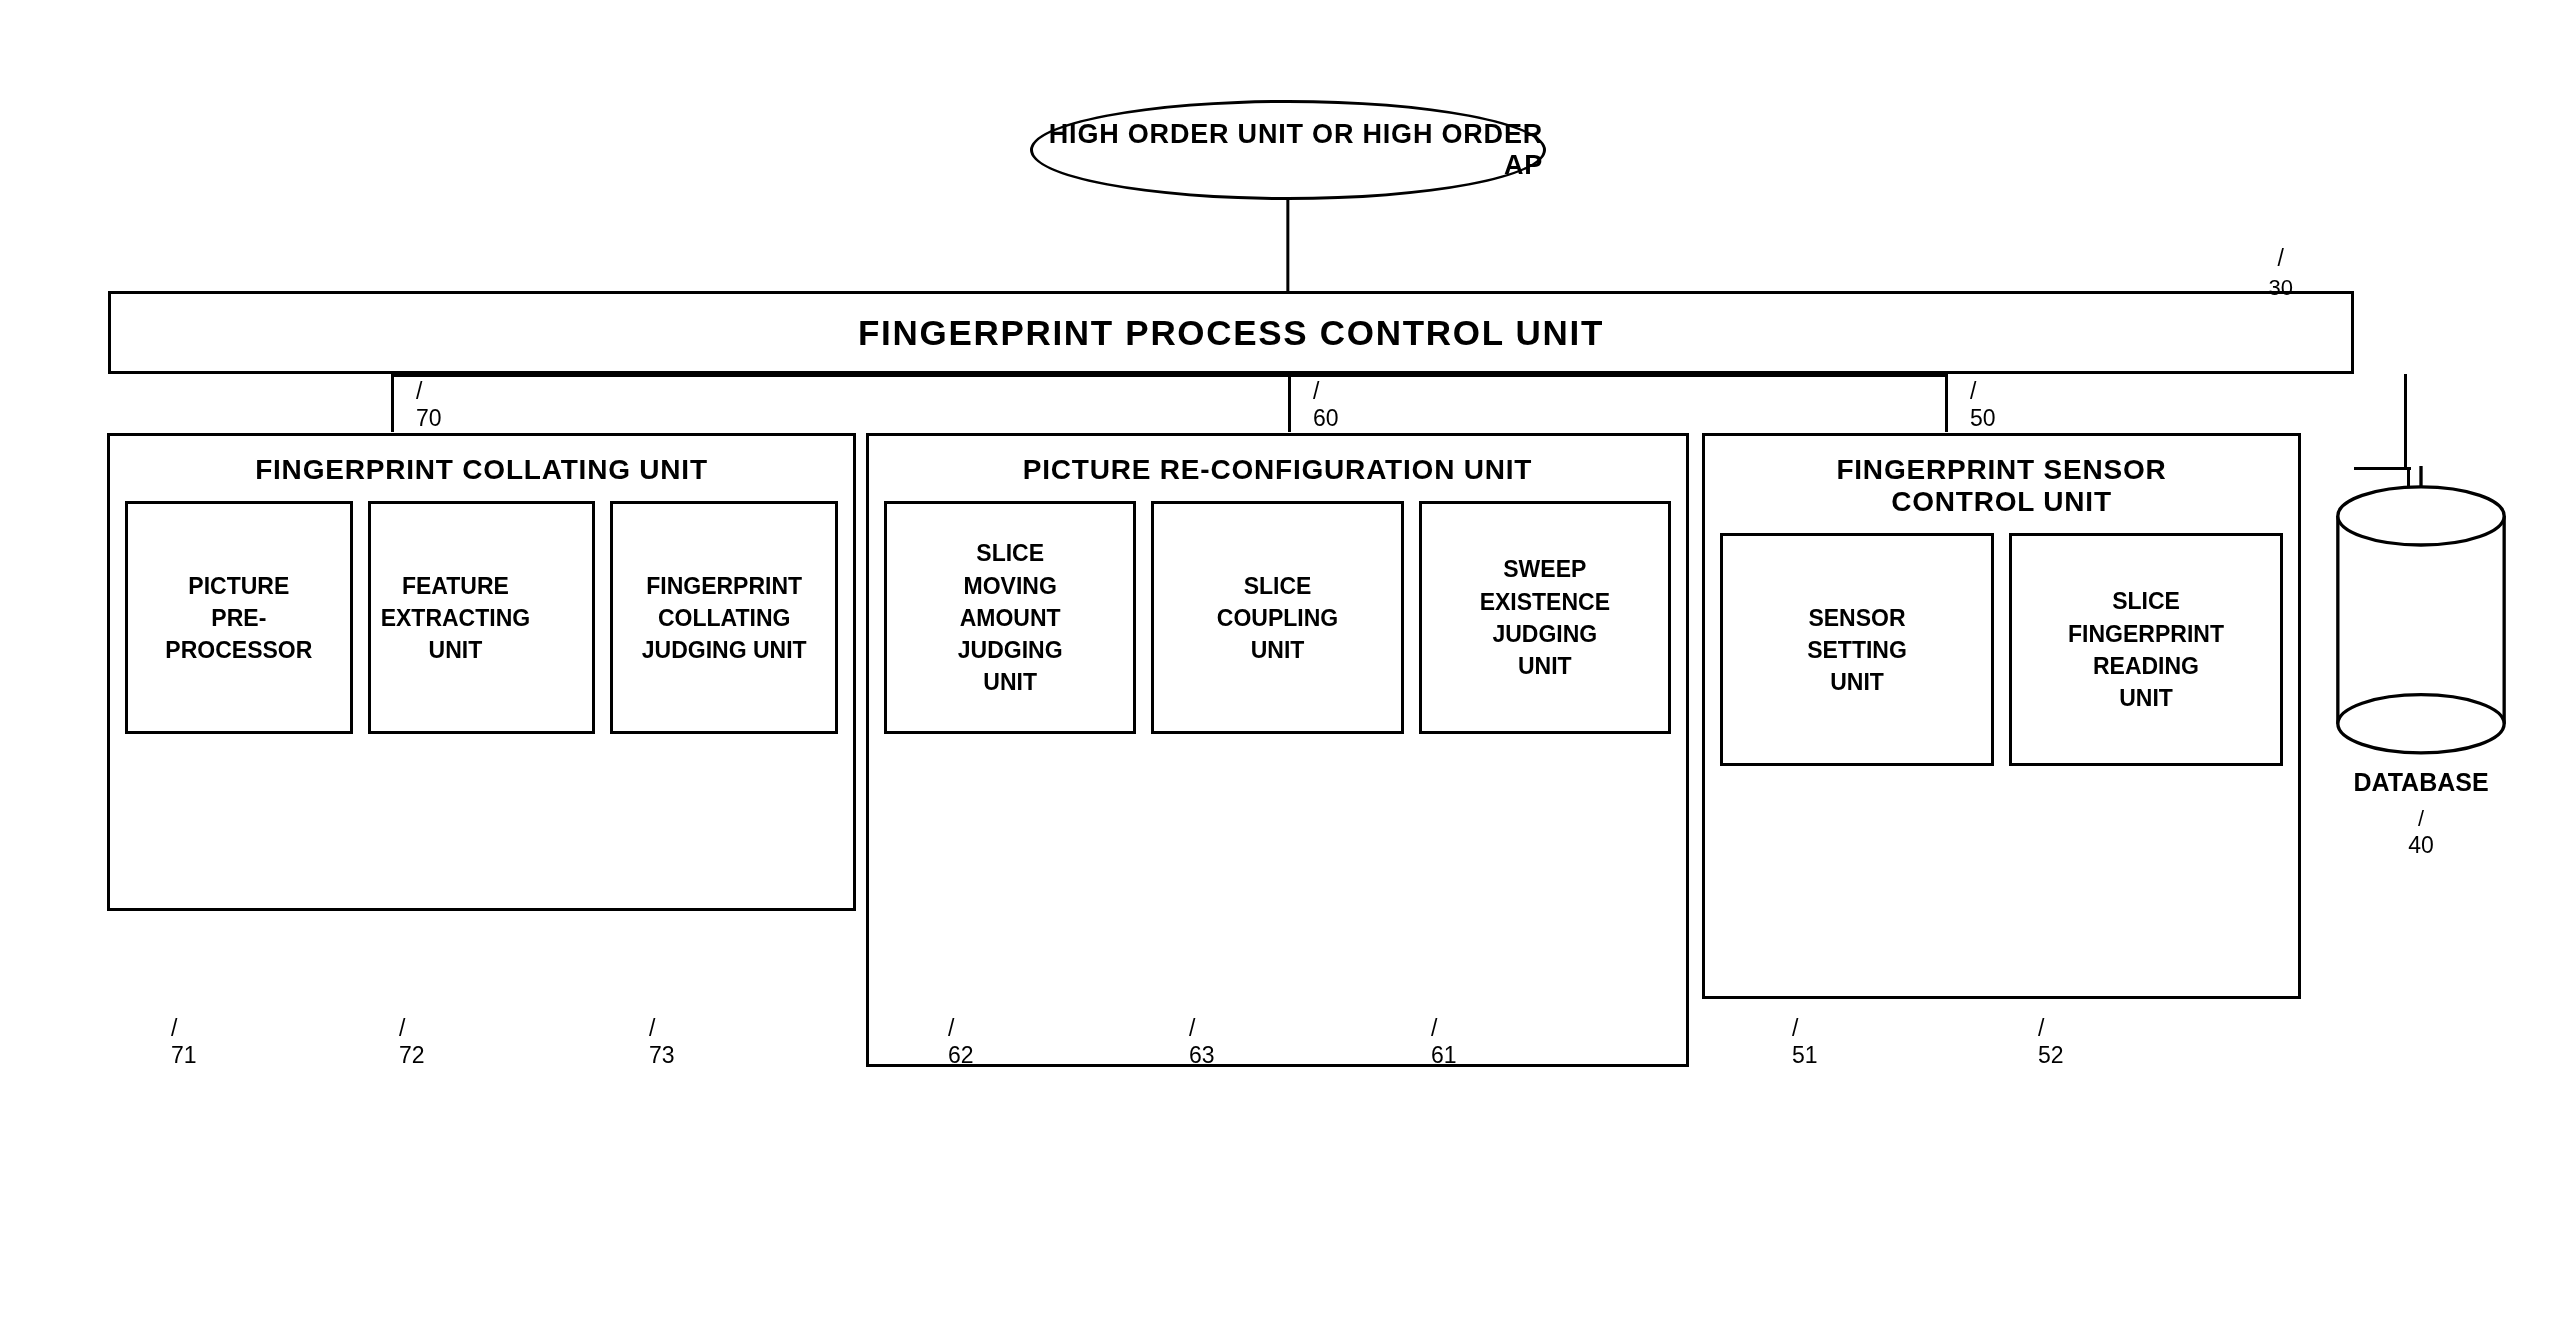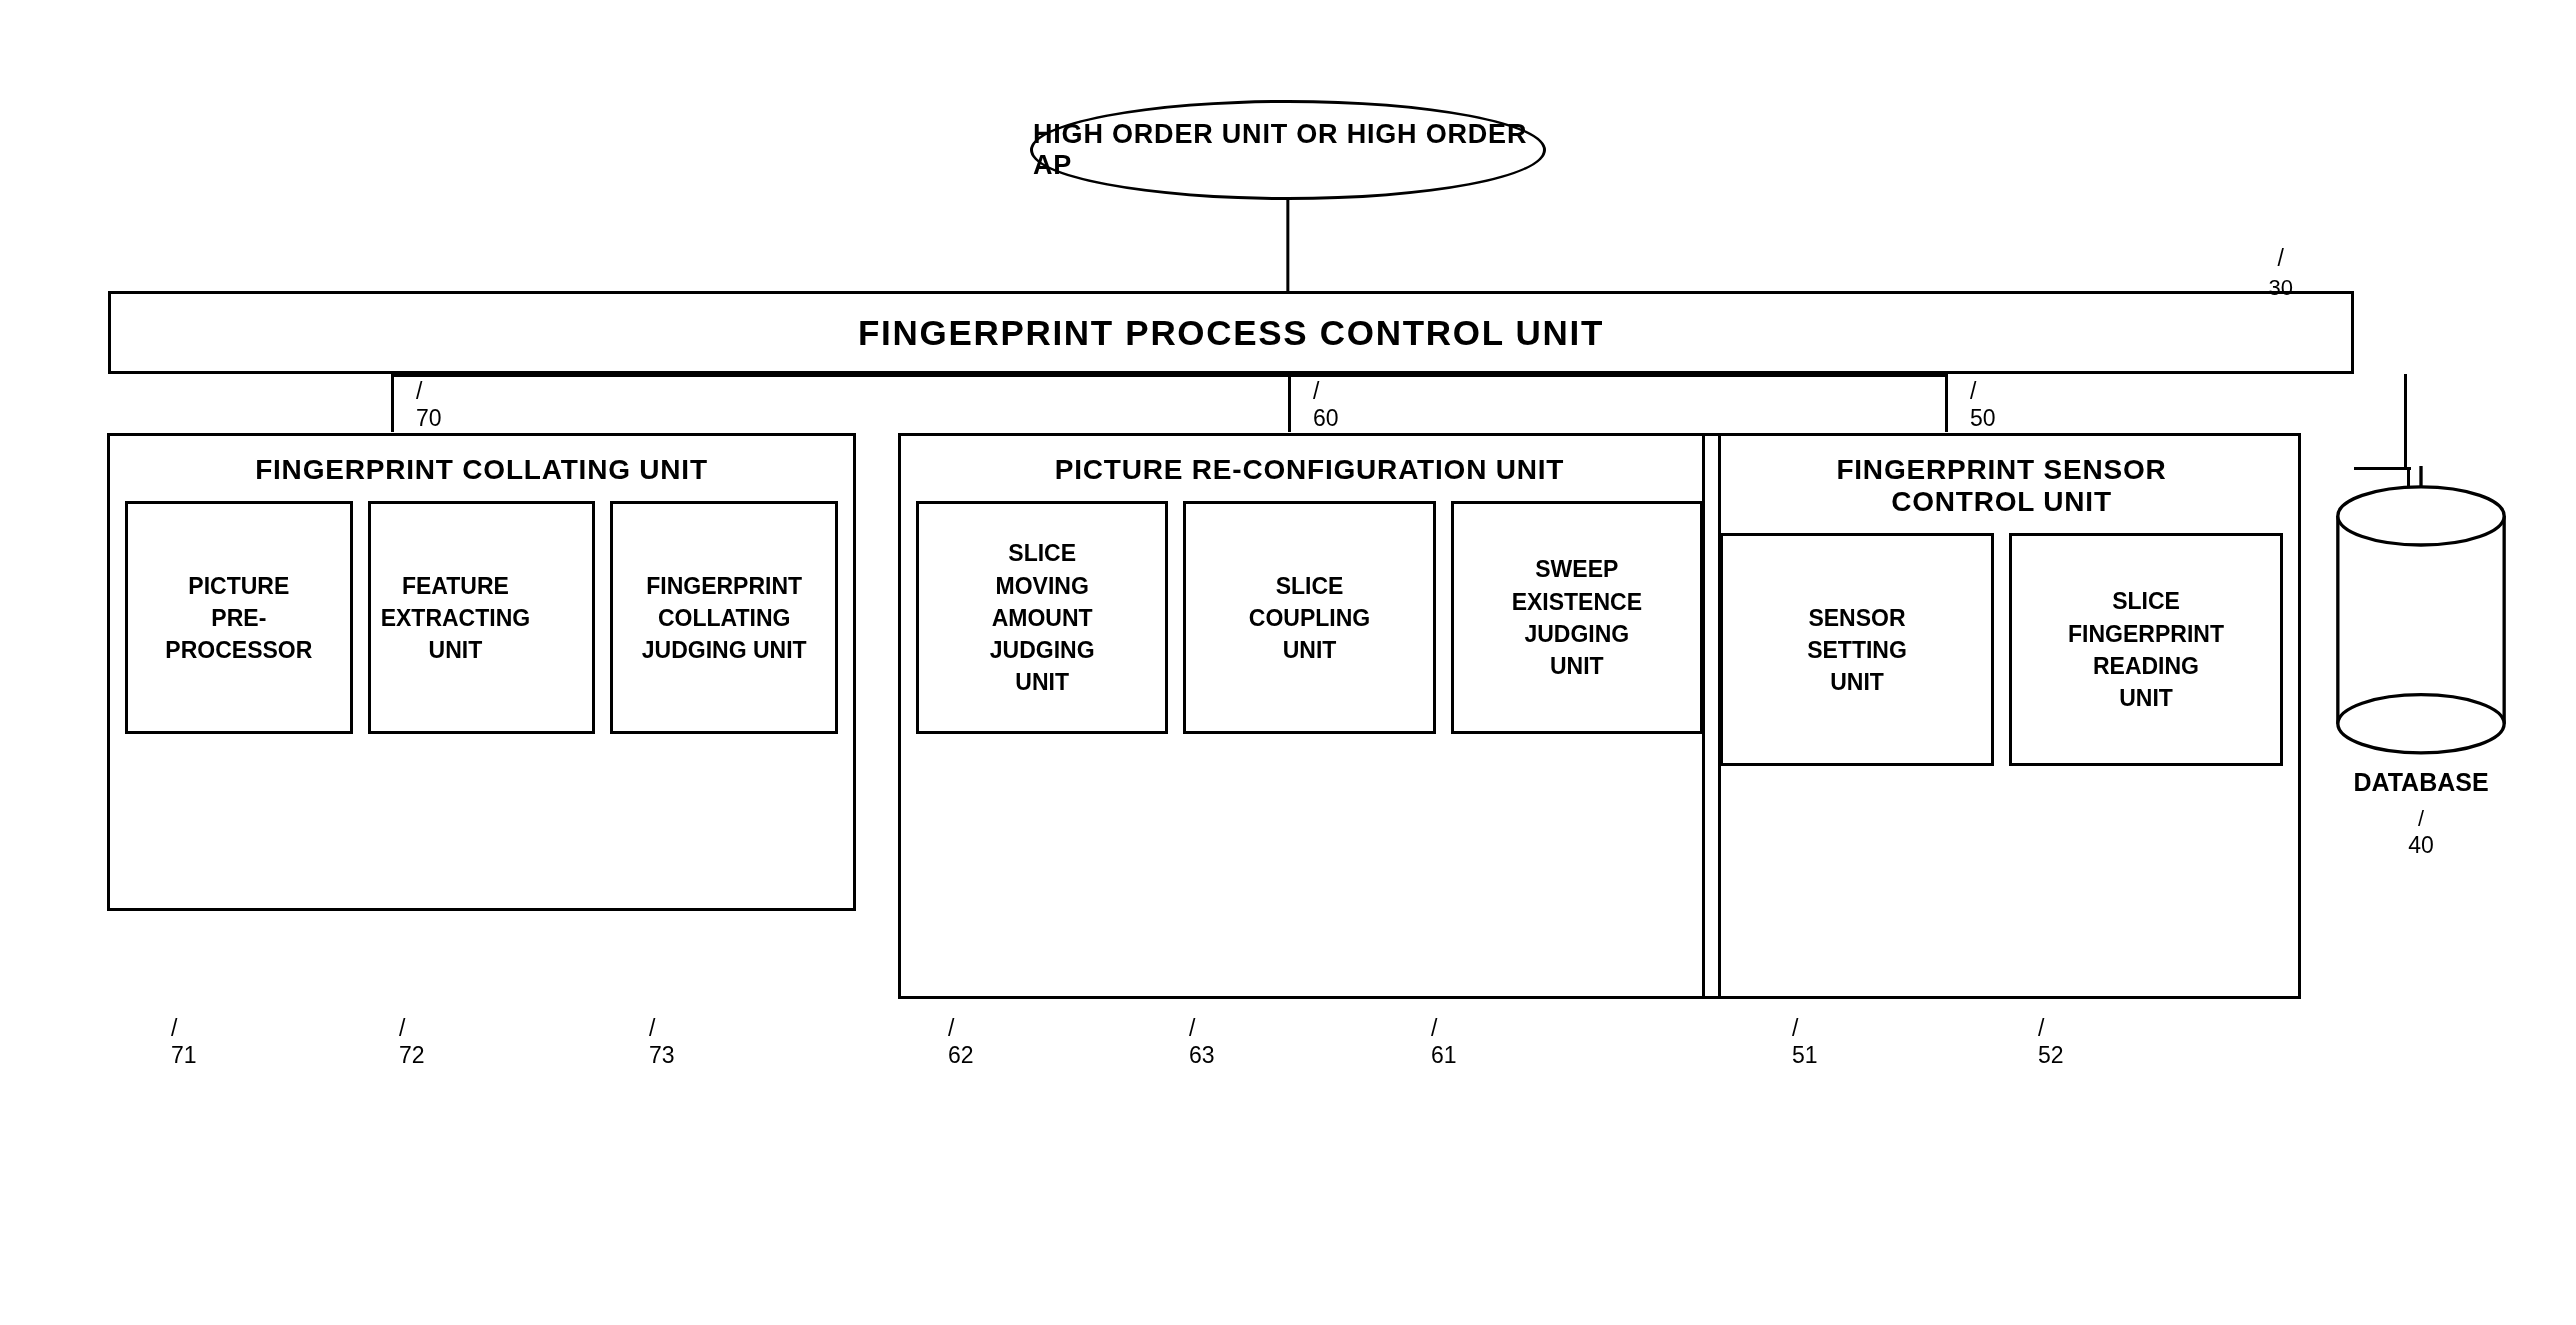--- a/index.html
+++ b/index.html
@@ -27,21 +27,21 @@
       border: 3.3px solid #000;
       border-radius: 50%;
       display: flex;
       align-items: center;
       justify-content: center;
     }
     .top-ellipse span {
       font-size: 27px;
       font-weight: bold;
       letter-spacing: 0.8px;
-      text-align: left;
+      text-align: right;
     }
     
     .line-ellipse-down {
       position: absolute;
       left: 50%;
       transform: translateX(-50%);
       top: 200px;
       width: 3.3px;
       height: 91px;
       background: #000;
@@ -124,21 +124,21 @@
     <span>73</span>
   </div>
 
   <div style="position:absolute; left:1288px; top:374px; width:3.3px; height:58px; background:#000;"></div>
 
   <div style="position:absolute; left:1313px; top:378px; font-size:23px;">
     <span style="display:block;">/</span>
     <span>60</span>
   </div>
 
-  <div style="position:absolute; left:898px; top:433px; width:823px; height:566px; border:3.3px solid #000;">
+  <div style="position:absolute; left:866px; top:433px; width:823px; height:634px; border:3.3px solid #000;">
     <div style="font-size:28px; font-weight:bold; text-align:center; padding:18.3px 8.3px 15px 8.3px; letter-spacing:0.8px;">PICTURE RE-CONFIGURATION UNIT</div>
     <div style="display:flex; flex-direction:row; gap:15px; padding:0 15px 25px 15px;">
 
       <div style="border:3.3px solid #000; flex:1; display:flex; align-items:center; justify-content:center; text-align:center; padding:16.6px 8.3px; font-size:23px; font-weight:bold; line-height:1.4; min-height:233px;">
         <span>SLICE<br>MOVING<br>AMOUNT<br>JUDGING<br>UNIT</span>
       </div>
 
       <div style="border:3.3px solid #000; flex:1; display:flex; align-items:center; justify-content:center; text-align:center; padding:16.6px 8.3px; font-size:23px; font-weight:bold; line-height:1.4; min-height:233px;">
         <span>SLICE<br>COUPLING<br>UNIT</span>
       </div>

